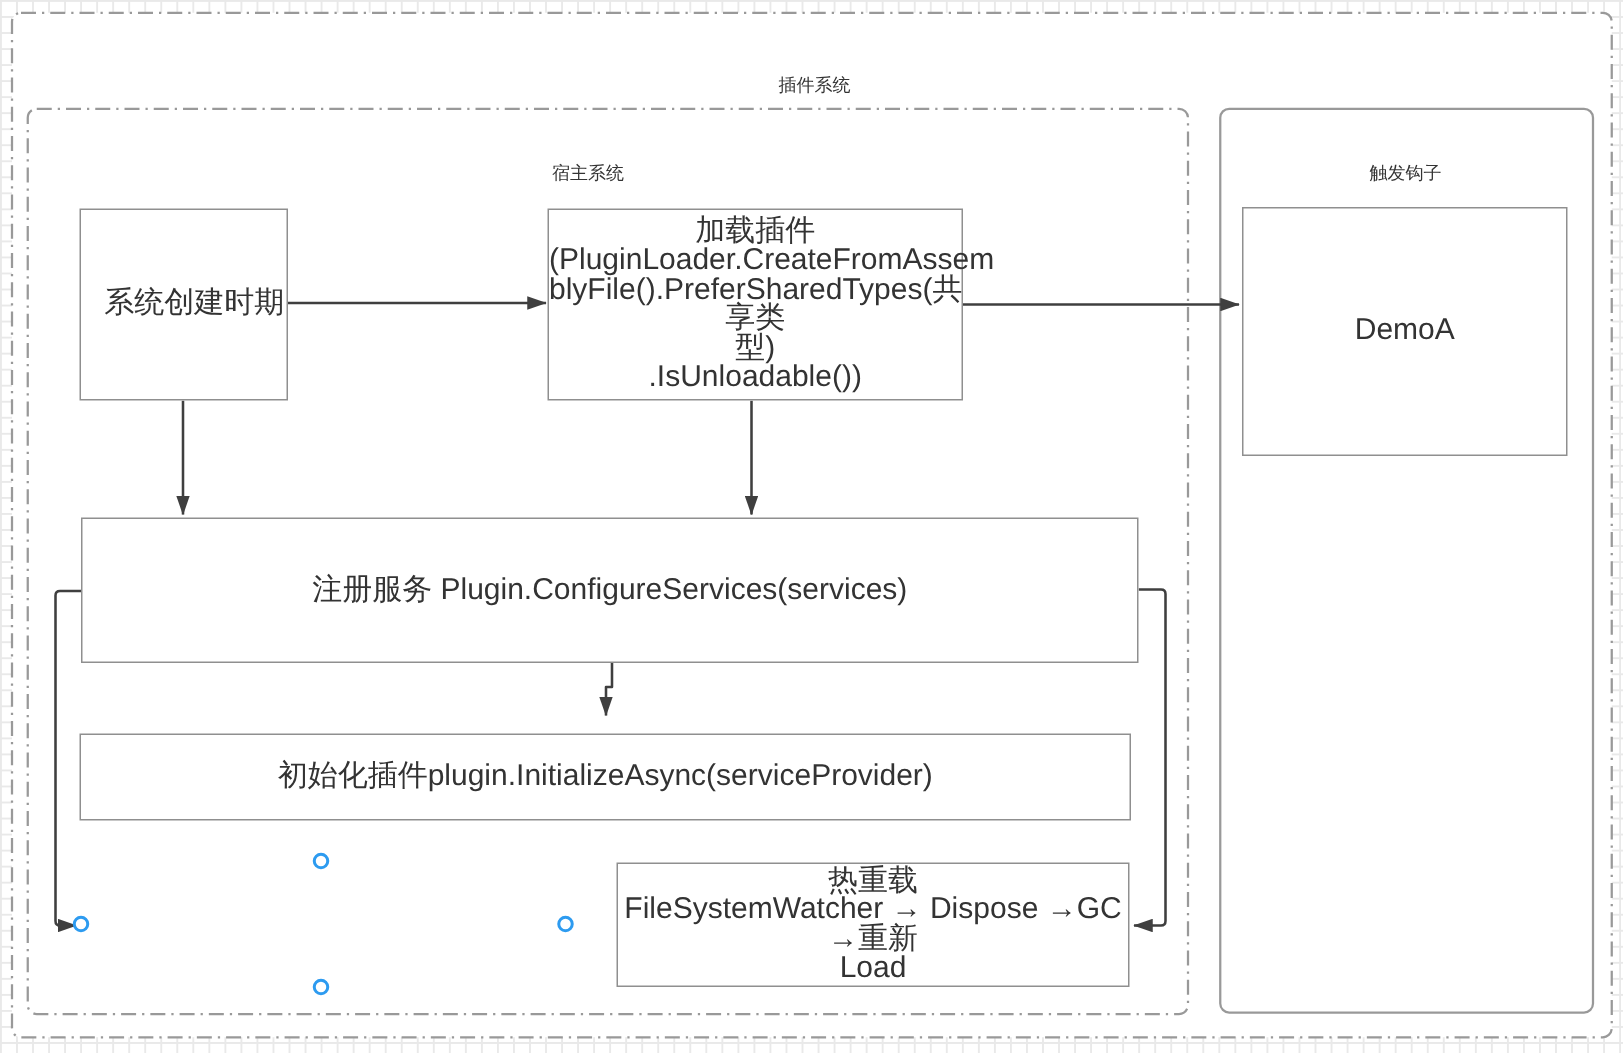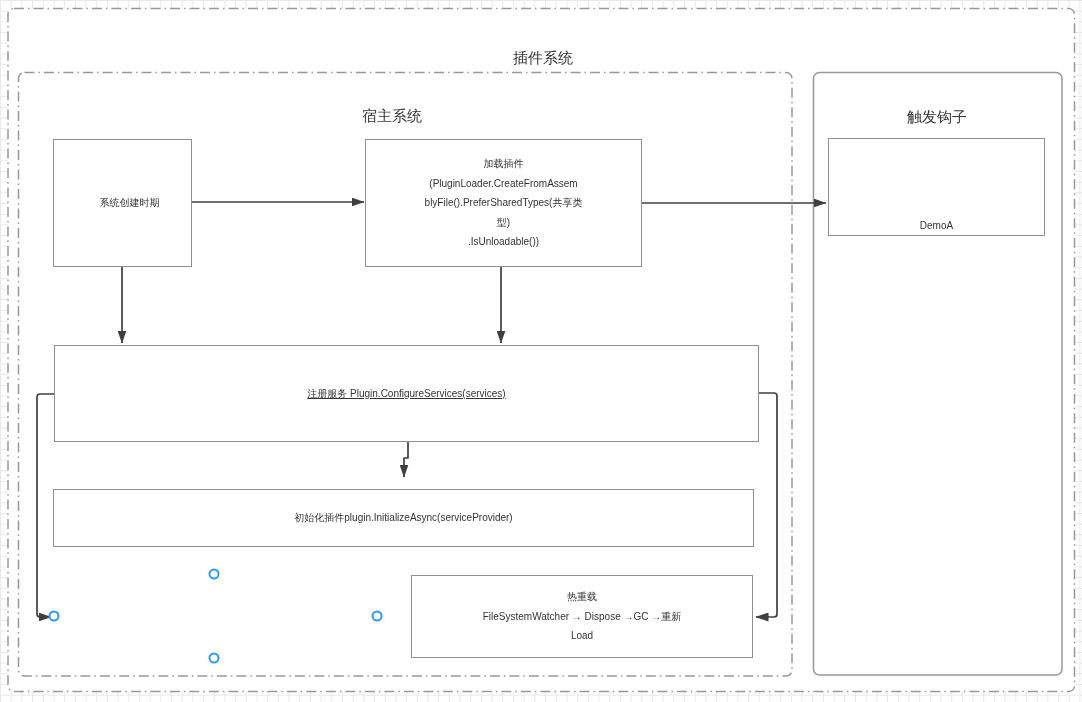--- a/index.html
+++ b/index.html
@@ -32,36 +32,36 @@
   .edge{fill:none;stroke:var(--edge);stroke-width:1.7;stroke-linejoin:round;}
   #arrowhead path{fill:var(--edge);}
   .node{
     position:absolute;
     box-sizing:border-box;
     background:#ffffff;
     border:1.5px solid var(--node-border);
     display:flex;align-items:center;justify-content:center;
     text-align:center;
     color:var(--text);
-    font-size:10px;line-height:19.5px;
+    font-size:20px;line-height:19.5px;
   }
   .node span{white-space:pre-line;display:block;width:100%;}
   .container-label{
     position:absolute;
     color:var(--text);
-    font-size:15px;line-height:19px;
+    font-size:12px;line-height:19px;
     text-align:center;
     transform:translate(-50%,-50%);
     white-space:nowrap;
   }
   
   #node-system-creation{left:53px;top:139px;width:139px;height:128px;padding-left:14px;}
   #node-load-plugin{left:365px;top:139px;width:277px;height:128px;}
-  #node-demo-a{left:828px;top:138px;width:217px;height:98px;align-items:flex-end;}
-  #node-register-services{left:54px;top:345px;width:705px;height:97px;text-decoration:underline;}
+  #node-demo-a{left:828px;top:138px;width:217px;height:166px;}
+  #node-register-services{left:54px;top:345px;width:705px;height:97px;}
   #node-initialize-plugin{left:53px;top:479px;width:701px;height:58px;margin-top:10px;}
   #node-trigger-hook{left:54px;top:574px;width:323px;height:84px;}
   #node-hot-reload{left:411px;top:575px;width:342px;height:83px;align-items:center;}
   
   #label-plugin-system{left:543px;top:57px;}
   #label-host-system{left:392px;top:116px;font-family:Liberation Serif, serif;}
   #label-external-plugin{left:937px;top:116px;}
   
   .handle{
     position:absolute;

